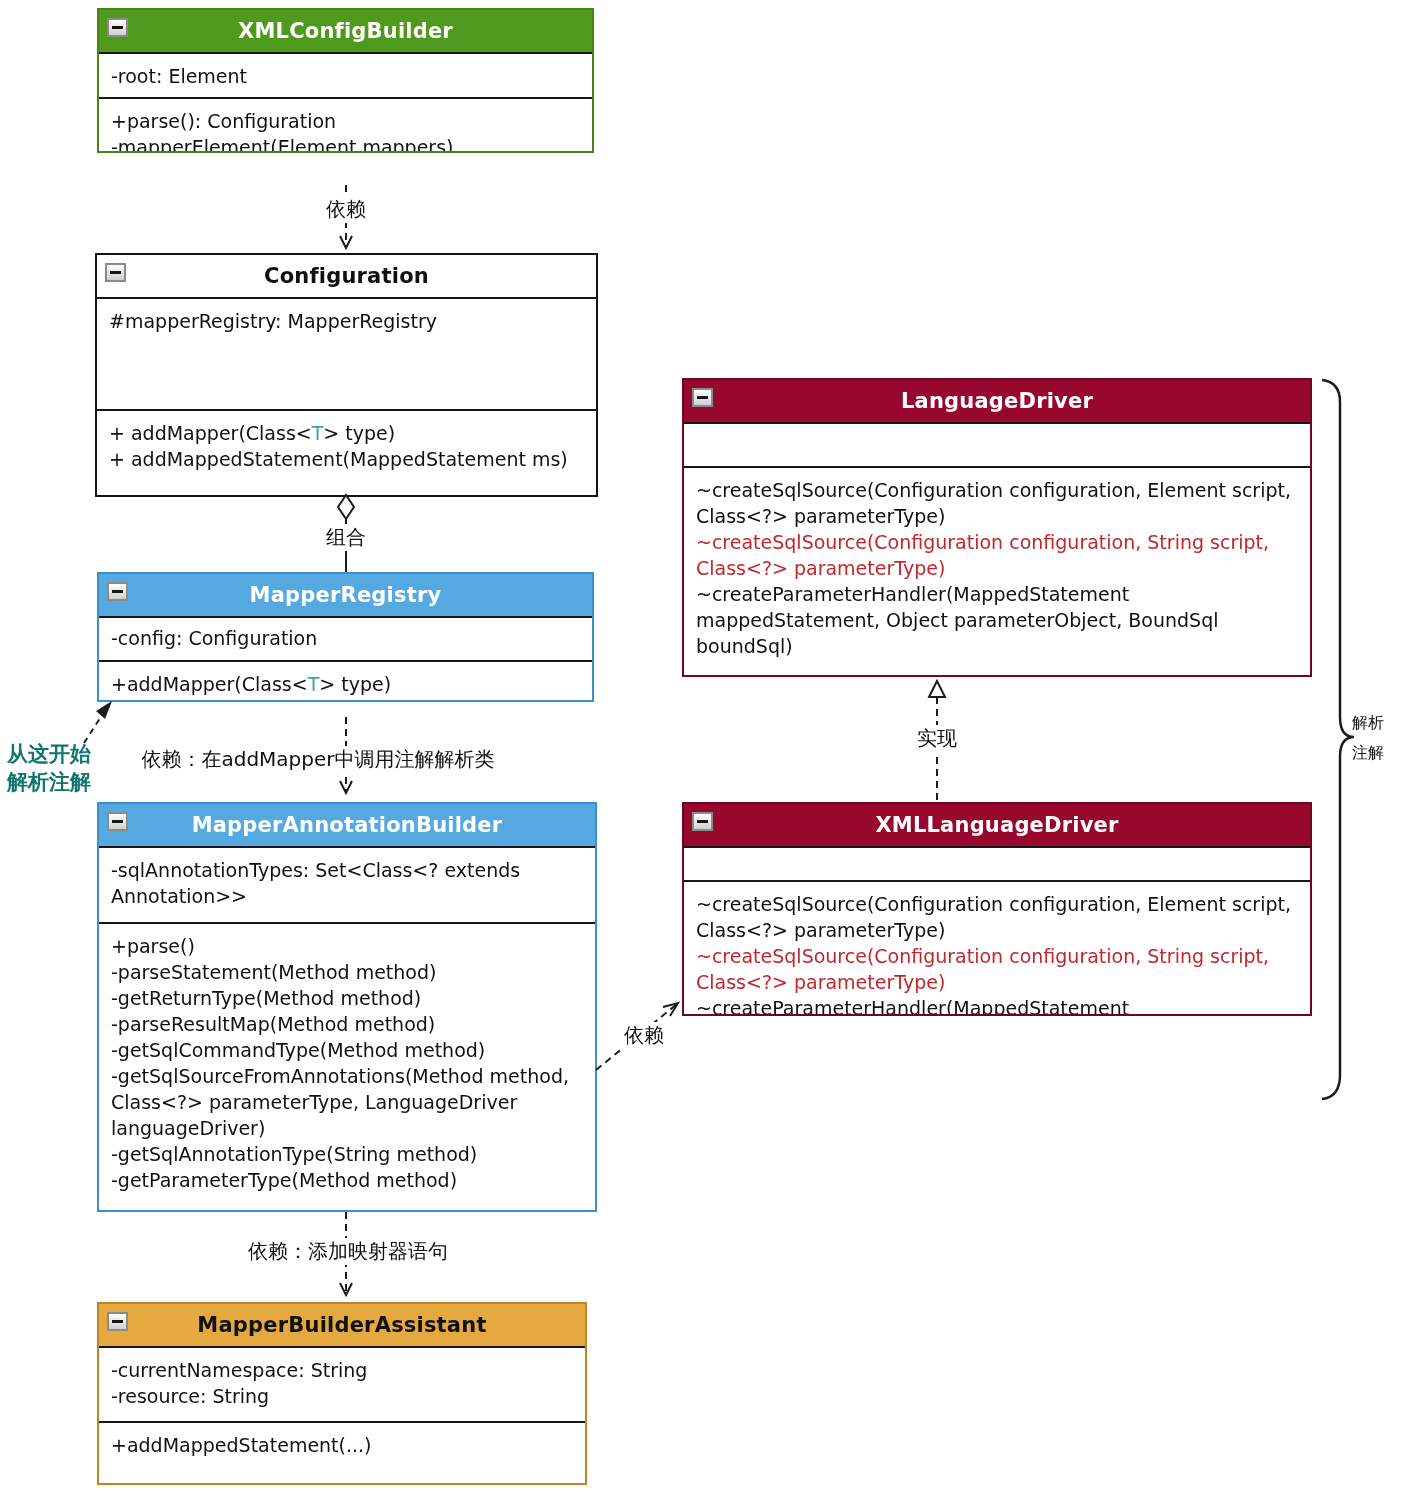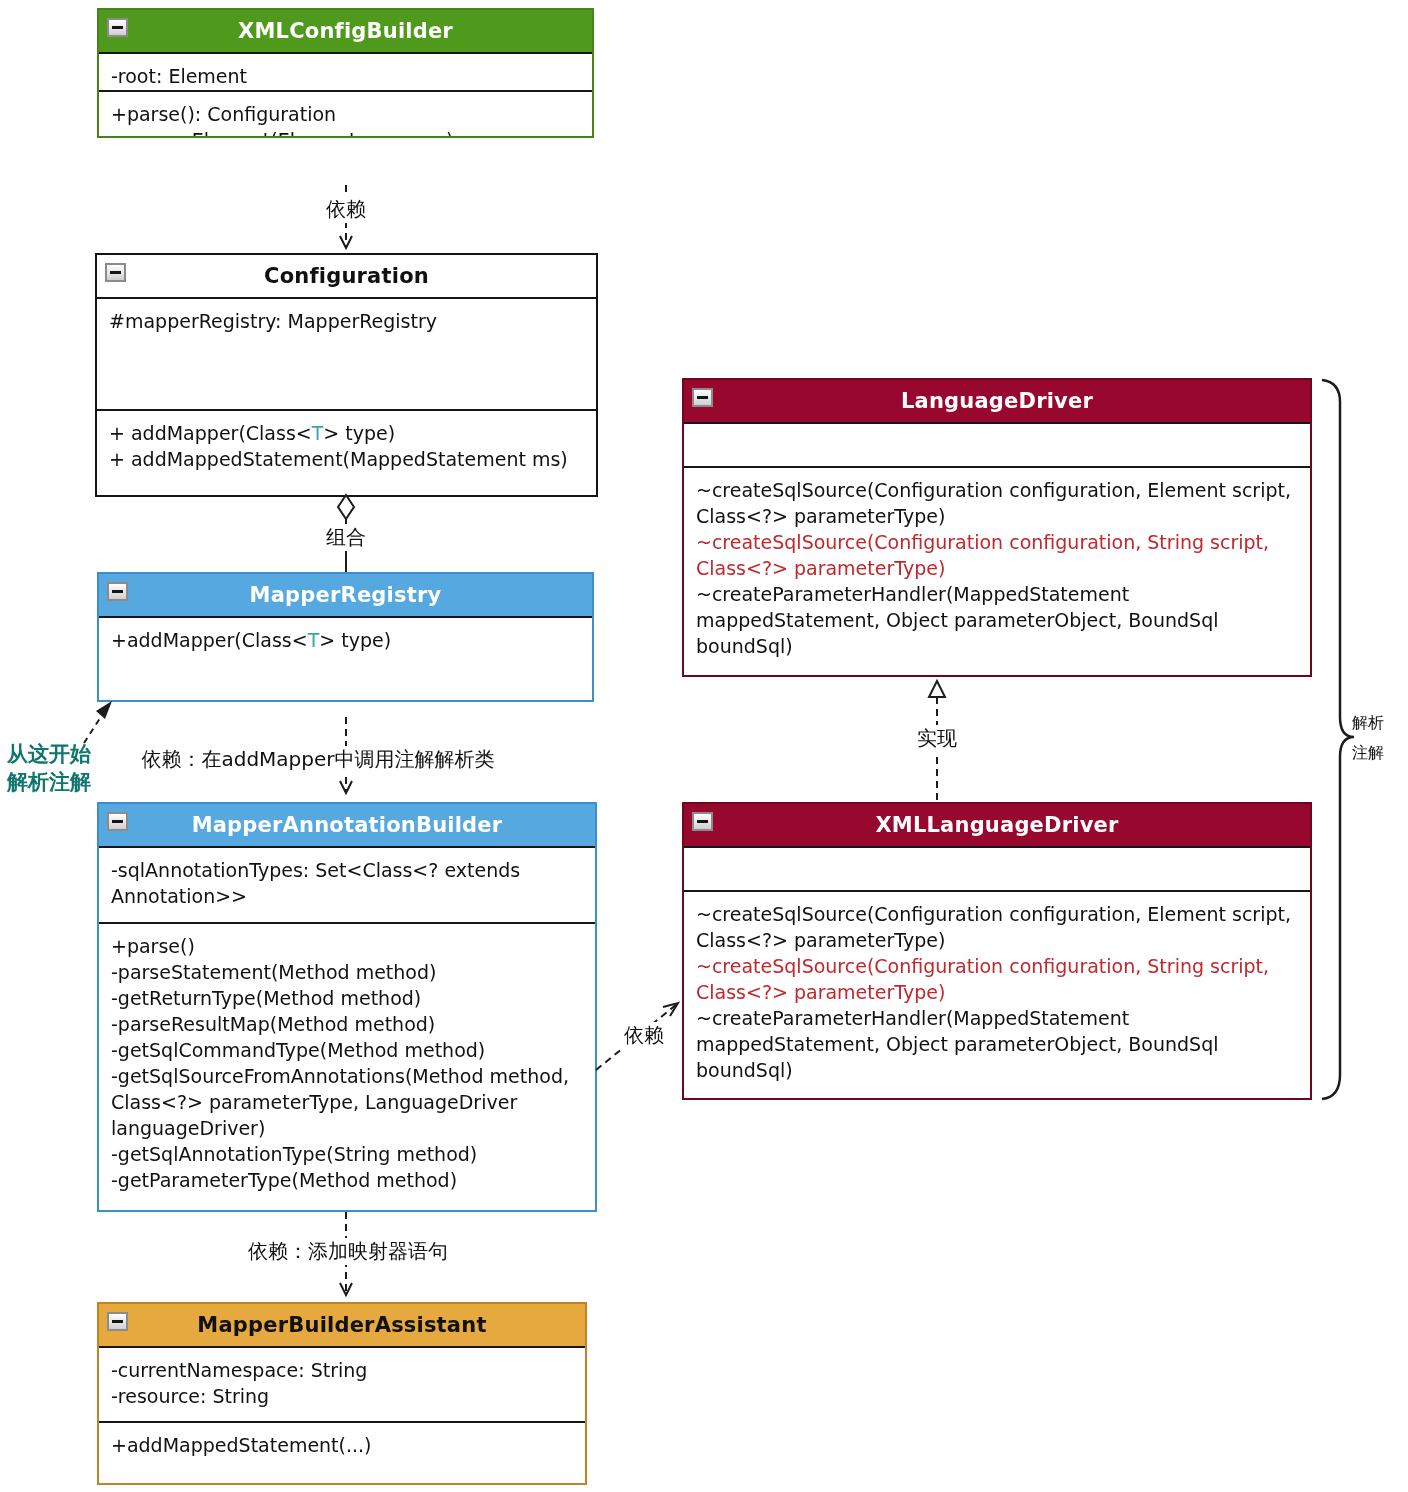--- a/index.html
+++ b/index.html
@@ -43,21 +43,21 @@
               white-space:nowrap;transform:translateX(-50%);}
   .note-red{position:absolute;z-index:3;color:#0f766e;font-size:21px;line-height:28px;
             white-space:pre-line;font-weight:bold;}
   .brace-label{position:absolute;z-index:3;font-size:16px;line-height:30px;white-space:pre-line;}
 </style>
 </head>
 <body>
 
 <div class="canvas">
 
-  <div class="class-box green" style="left:97px;top:8px;width:497px;height:130px;">
+  <div class="class-box green" style="left:97px;top:8px;width:497px;height:145px;">
     <div class="class-header">
       <span class="collapse-icon"></span>
       <span>XMLConfigBuilder</span>
     </div>
     <div class="section attrs" style="height:56px;">
         <div class="member-line">-root: Element</div>
       </div>
     <div class="section methods">
         <div class="member-line">+parse(): Configuration</div>
         <div class="member-line">-mapperElement(Element mappers)</div>
@@ -76,20 +76,23 @@
         <div class="member-line"><span>+ addMapper(Class&lt;</span><span class="accent">T</span><span>&gt; type)</span></div>
         <div class="member-line">+ addMappedStatement(MappedStatement ms)</div>
       </div>
   </div>
 
   <div class="class-box blue" style="left:97px;top:572px;width:497px;height:130px;">
     <div class="class-header">
       <span class="collapse-icon"></span>
       <span>MapperRegistry</span>
     </div>
+    <div class="section attrs" style="height:47px;padding-top:7px;">
+        <div class="member-line">-config: Configuration</div>
+      </div>
     <div class="section methods">
         <div class="member-line"><span>+addMapper(Class&lt;</span><span class="accent">T</span><span>&gt; type)</span></div>
       </div>
   </div>
 
   <div class="class-box blue" style="left:97px;top:802px;width:500px;height:410px;">
     <div class="class-header">
       <span class="collapse-icon"></span>
       <span>MapperAnnotationBuilder</span>
     </div>
@@ -128,21 +131,21 @@
       <span>LanguageDriver</span>
     </div>
     <div class="section attrs" style="height:44px;"></div>
     <div class="section methods wide-methods">
         <div class="member-line">~createSqlSource(Configuration configuration, Element script, Class&lt;?&gt; parameterType)</div>
         <div class="member-line emphasis">~createSqlSource(Configuration configuration, String script, Class&lt;?&gt; parameterType)</div>
         <div class="member-line">~createParameterHandler(MappedStatement mappedStatement, Object parameterObject, BoundSql boundSql)</div>
       </div>
   </div>
 
-  <div class="class-box crimson" style="left:682px;top:802px;width:630px;height:298px;">
+  <div class="class-box crimson" style="left:682px;top:802px;width:630px;height:214px;">
     <div class="class-header">
       <span class="collapse-icon"></span>
       <span>XMLLanguageDriver</span>
     </div>
     <div class="section attrs" style="height:44px;"></div>
     <div class="section methods wide-methods">
         <div class="member-line">~createSqlSource(Configuration configuration, Element script, Class&lt;?&gt; parameterType)</div>
         <div class="member-line emphasis">~createSqlSource(Configuration configuration, String script, Class&lt;?&gt; parameterType)</div>
         <div class="member-line">~createParameterHandler(MappedStatement mappedStatement, Object parameterObject, BoundSql boundSql)</div>
       </div>

